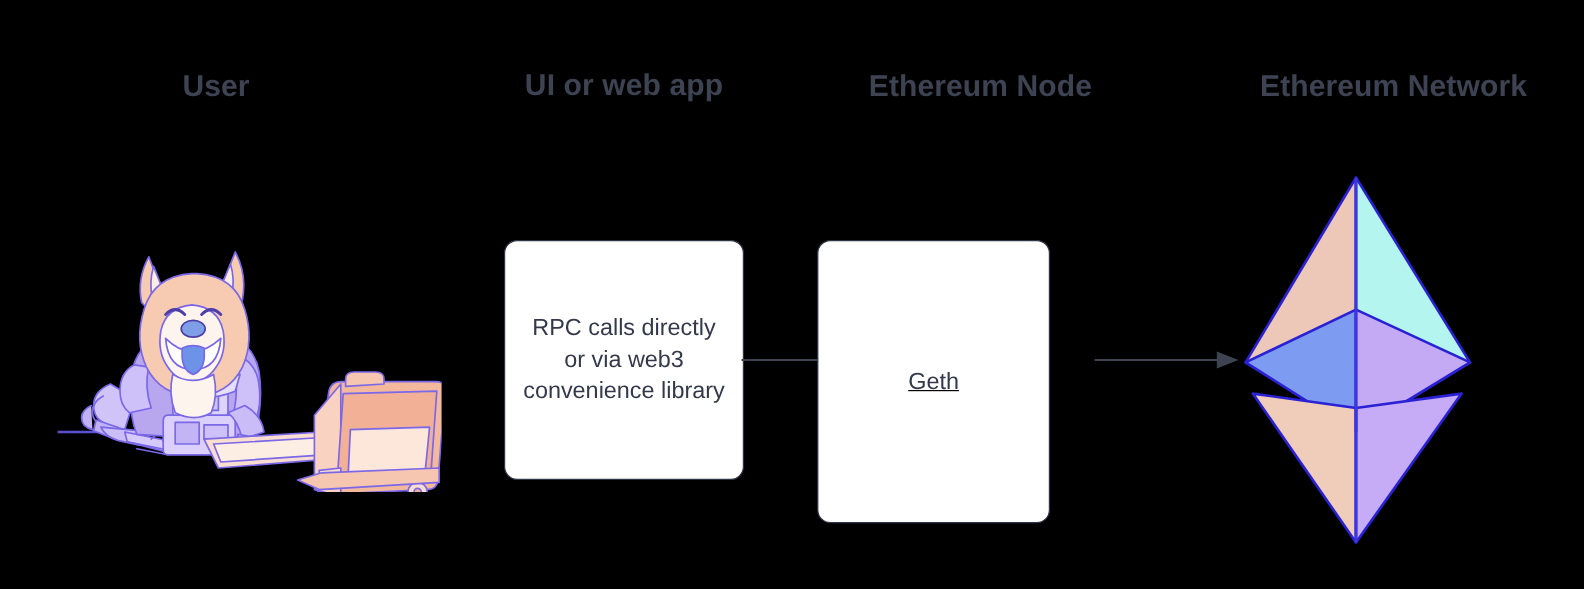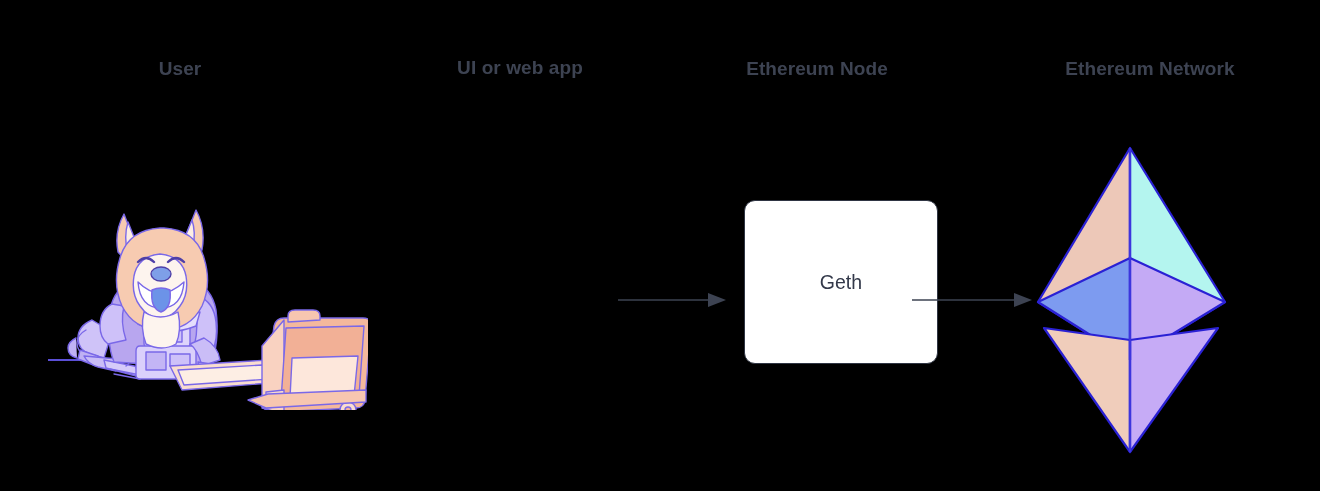--- a/index.html
+++ b/index.html
@@ -15,21 +15,21 @@
     position: relative;
     width: 1320px;
     height: 491px;
     background: #000000;
     overflow: hidden;
   }
   .col-label {
     position: absolute;
     font-family: "Liberation Sans", sans-serif;
     font-weight: bold;
-    font-size: 19px;
+    font-size: 25px;
     color: #3d4352;
     text-align: center;
     white-space: nowrap;
     letter-spacing: 0.1px;
   }
   .label-user      { left: 80px;   top: 58px;  width: 200px; }
   .label-ui        { left: 420px;  top: 57px;  width: 200px; }
   .label-node      { left: 717px;  top: 58px;  width: 200px; }
   .label-network   { left: 1050px; top: 58px;  width: 200px; text-align: center; }
 
@@ -45,21 +45,21 @@
   }
   .proc-box-text {
     font-family: "Liberation Sans", sans-serif;
     font-size: 19.5px;
     line-height: 26.5px;
     color: #33394a;
     text-align: center;
     padding: 0 12px;
   }
   .box-ui   { left: 420px; top: 200px; width: 200px; height: 200px; }
-  .box-geth { left: 744px; top: 200px; width: 194px; height: 164px; }
+  .box-geth { left: 681px; top: 200px; width: 194px; height: 236px; text-decoration: underline; }
 
   .arrow-svg {
     position: absolute;
     overflow: visible;
   }
   .arrow-1 { left: 618px; top: 290px; }
   .arrow-2 { left: 912px; top: 290px; }
 
   .eth-logo {
     position: absolute;
@@ -155,20 +155,23 @@
       <path d="M218,222 l18,-2 l0,16 l-18,2 z" fill="#f9ddd0"></path>
       <path d="M222,226 l0,10 M228,225 l0,10" fill="none"></path>
 
       <circle cx="300" cy="240" r="8" fill="#f9ddd0"></circle>
       <circle cx="300" cy="240" r="3" fill="#f2b096"></circle>
 
       <path d="M200,230 l20,-6 l98,-4 l0,12 l-100,6 z" fill="#f7c6b0"></path>
     </g>
   </svg>
 
+  <div class="proc-box box-ui">
+    <div class="proc-box-text">RPC calls directly or via web3 convenience library</div>
+  </div>
 
   <svg class="arrow-svg arrow-1" width="108" height="20" viewBox="0 0 108 20">
     <line x1="0" y1="10" x2="92" y2="10" stroke="#3d4352" stroke-width="1.6"></line>
     <polygon points="90,3 108,10 90,17" fill="#3d4352"></polygon>
   </svg>
 
   <div class="proc-box box-geth">
     <div class="proc-box-text">Geth</div>
   </div>
 

